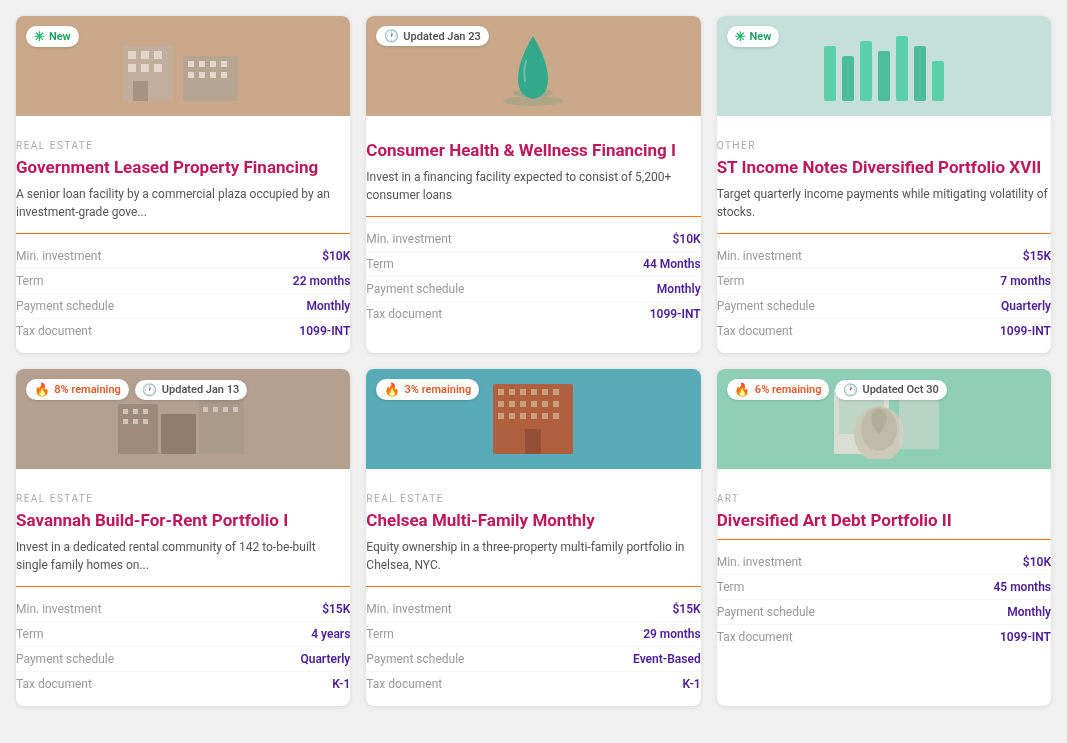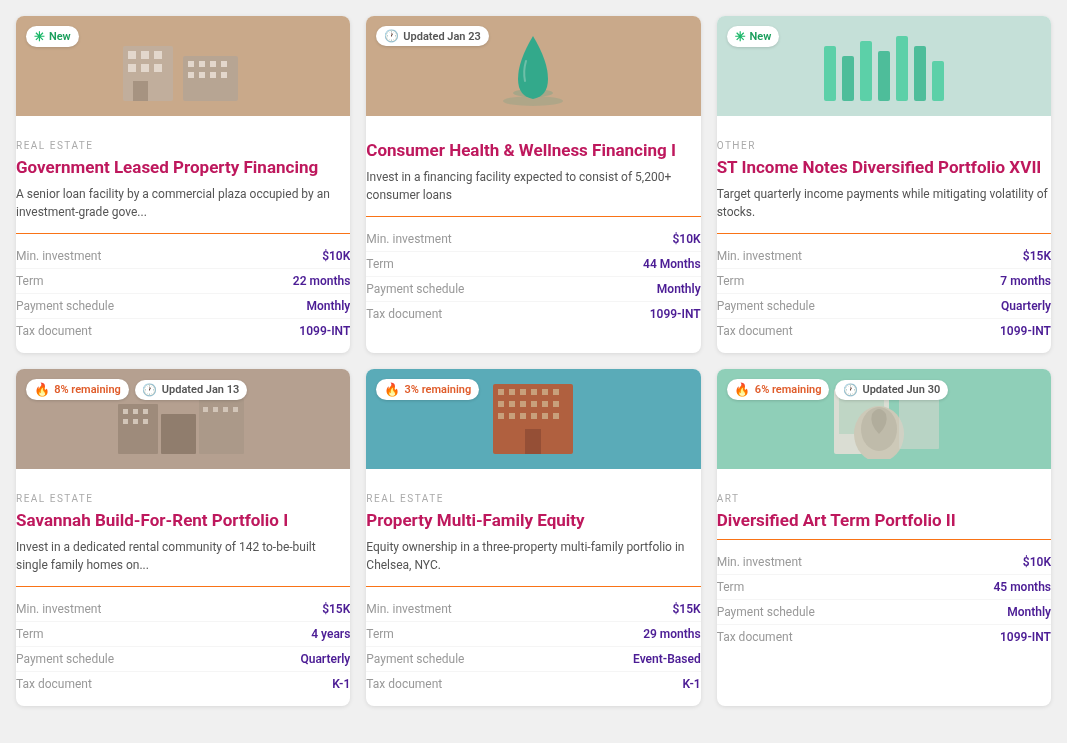--- a/index.html
+++ b/index.html
@@ -339,21 +339,21 @@
         <div class="badge-row">
           <span class="badge badge-remaining">
         <span class="badge-icon-fire">🔥</span>
         <span>3% remaining</span>
       </span>
 
         </div>
       </div>
       <div class="card-body">
         <div class="card-category">Real Estate</div>
-        <div class="card-title">Property Multi-Family Equity</div>
+        <div class="card-title">Chelsea Multi-Family Monthly</div>
         <div class="card-desc">Equity ownership in a three-property multi-family portfolio in Chelsea, NYC.</div>
         <div class="card-details">
           <div class="detail-row">
             <span class="detail-label">Min. investment</span>
             <span class="detail-value">$15K</span>
           </div>
           <div class="detail-row">
             <span class="detail-label">Term</span>
             <span class="detail-value">29 months</span>
           </div>
@@ -380,27 +380,27 @@
         <rect x="95" y="20" width="40" height="50" fill="#e0d8d0" rx="1" opacity="0.6"></rect>
       </svg>
         </div>
         <div class="badge-row">
           <span class="badge badge-remaining">
         <span class="badge-icon-fire">🔥</span>
         <span>6% remaining</span>
       </span>
           <span class="badge badge-updated">
         <span class="badge-icon-clock">🕐</span>
-        <span>Updated Jun 30</span>
+        <span>Updated Oct 30</span>
       </span>
         </div>
       </div>
       <div class="card-body">
         <div class="card-category">Art</div>
-        <div class="card-title">Diversified Art Term Portfolio II</div>
+        <div class="card-title">Diversified Art Debt Portfolio II</div>
         <div class="card-details">
           <div class="detail-row">
             <span class="detail-label">Min. investment</span>
             <span class="detail-value">$10K</span>
           </div>
           <div class="detail-row">
             <span class="detail-label">Term</span>
             <span class="detail-value">45 months</span>
           </div>
           <div class="detail-row">

